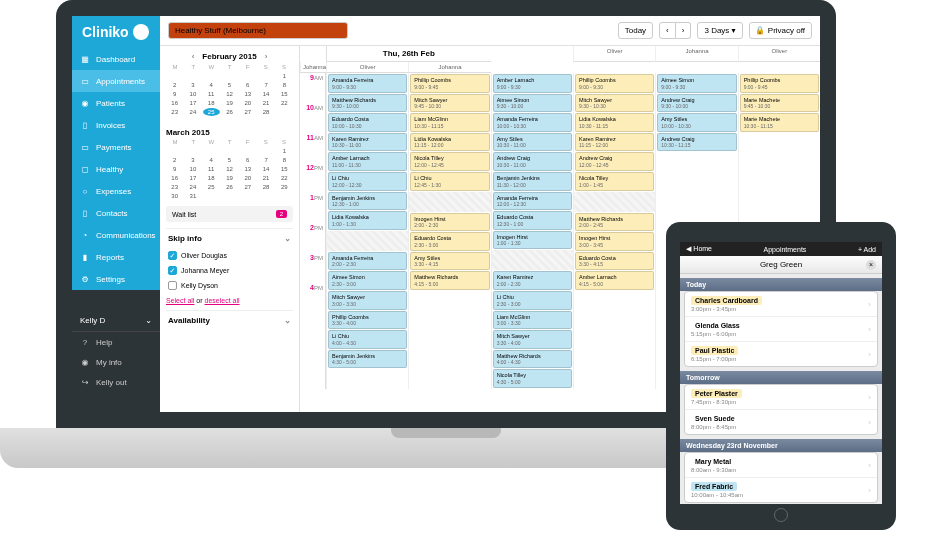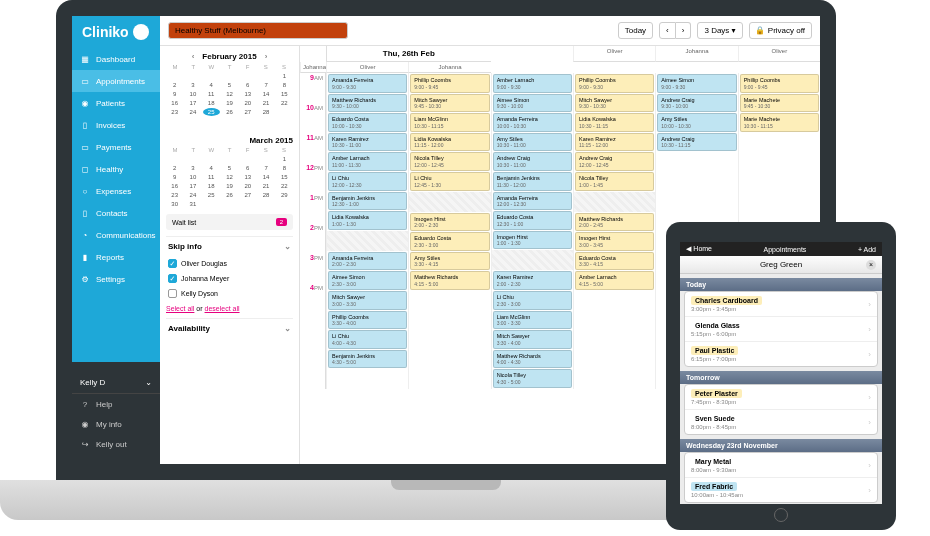--- a/index.html
+++ b/index.html
@@ -1,30 +1,30 @@
 <!DOCTYPE html>
 <html><head>
 <meta charset="utf-8">
 <style>
 *{box-sizing:border-box;margin:0;padding:0;font-family:Arial,Helvetica,sans-serif}
 body{background:#fff;width:930px;height:536px;position:relative;overflow:hidden}
-.laptop{position:absolute;left:56px;top:0;width:780px;height:520px}
+.laptop{position:absolute;left:56px;top:0;width:780px;height:468px}
 .laptop-bezel{position:absolute;left:0;top:0;right:0;bottom:40px;background:#2d3438;border-radius:16px 16px 0 0;padding:16px}
 .laptop-screen{width:100%;height:100%;background:#fff;overflow:hidden;display:flex}
 .laptop-base{position:absolute;left:-56px;right:-56px;bottom:0;height:40px;background:linear-gradient(180deg,#e0e0e0,#c8c8c8);border-radius:0 0 18px 18px}
 .laptop-base::before{content:"";position:absolute;left:50%;top:0;transform:translateX(-50%);width:110px;height:10px;background:#b8b8b8;border-radius:0 0 8px 8px}
 
 .sidebar{width:88px;background:#1ea8d8;color:#fff;display:flex;flex-direction:column;flex-shrink:0}
 .logo{display:flex;align-items:center;gap:4px;padding:8px 10px;font-size:14px;font-weight:600}
 .logo-mark{width:16px;height:16px;border-radius:50%;background:#fff;position:relative}
 .nav{flex:1}
 .nav-item{display:flex;align-items:center;gap:6px;padding:6px 8px;font-size:8px;cursor:pointer}
 .nav-item.active{background:#4abee6}
 .nav-icon{width:10px;height:10px;flex-shrink:0;display:flex;align-items:center;justify-content:center}
-.sidebar-footer{background:#2d3438;padding:10px 0}
+.sidebar-footer{background:#2d3438;padding:20px 0}
 .foot-item{display:flex;align-items:center;gap:6px;padding:5px 8px;font-size:8px;color:#ccc;cursor:pointer}
 .foot-user{display:flex;justify-content:space-between;align-items:center;padding:6px 8px;font-size:8px;color:#fff;border-bottom:1px solid #444}
 
 .main{flex:1;display:flex;flex-direction:column;overflow:hidden}
 .topbar{display:flex;align-items:center;gap:6px;padding:6px 8px;border-bottom:1px solid #e0e0e0}
 .loc-select{font-size:8px;padding:3px 6px;border:1px solid #ccc;border-radius:3px;background:#c2410c;flex:0 0 180px}
 .top-sp{flex:1}
 .btn{font-size:8px;padding:3px 6px;border:1px solid #ccc;border-radius:3px;background:#fff;cursor:pointer}
 .btn-grp{display:flex}
 .btn-grp .btn{border-radius:0}
@@ -32,21 +32,21 @@
 .btn-grp .btn:last-child{border-radius:0 3px 3px 0;border-left:0}
 
 .content{flex:1;display:flex;overflow:hidden}
 .left-panel{width:140px;border-right:1px solid #e0e0e0;padding:6px;font-size:7px;overflow:hidden}
 .cal-hdr{display:flex;align-items:center;justify-content:center;gap:4px;font-size:8px;font-weight:600;margin-bottom:3px}
 .cal-hdr .chev{color:#888;cursor:pointer;padding:0 4px}
 .dow{display:grid;grid-template-columns:repeat(7,1fr);text-align:center;color:#aaa;font-size:6px;margin-bottom:2px}
 .days{display:grid;grid-template-columns:repeat(7,1fr);text-align:center;gap:1px;font-size:6px}
 .days span{padding:1px 0;color:#555}
 .days span.today{background:#1ea8d8;color:#fff;border-radius:50%}
-.month2{text-align:right;font-size:8px;margin:20px 0 2px;font-weight:600}
+.month2{text-align:left;font-size:8px;margin:12px 0 2px;font-weight:600}
 .waitlist{display:flex;justify-content:space-between;align-items:center;background:#f3f3f3;padding:4px 6px;margin-top:6px;border-radius:3px}
 .wl-badge{background:#e6007e;color:#fff;font-size:6px;padding:1px 4px;border-radius:2px}
 .section-hdr{display:flex;justify-content:space-between;align-items:center;padding:5px 2px;font-size:8px;font-weight:600;border-top:1px solid #eee;margin-top:6px;cursor:pointer}
 .chev-sm{font-size:8px;color:#888}
 .prac-item{display:flex;align-items:center;gap:4px;padding:3px 2px;font-size:7px}
 .chk{width:9px;height:9px;border:1px solid #999;border-radius:2px;display:flex;align-items:center;justify-content:center;font-size:7px}
 .chk.on{background:#1ea8d8;border-color:#1ea8d8;color:#fff}
 .links{font-size:7px;margin-top:4px}
 .links a{color:#e6007e;text-decoration:underline;cursor:pointer}
 

